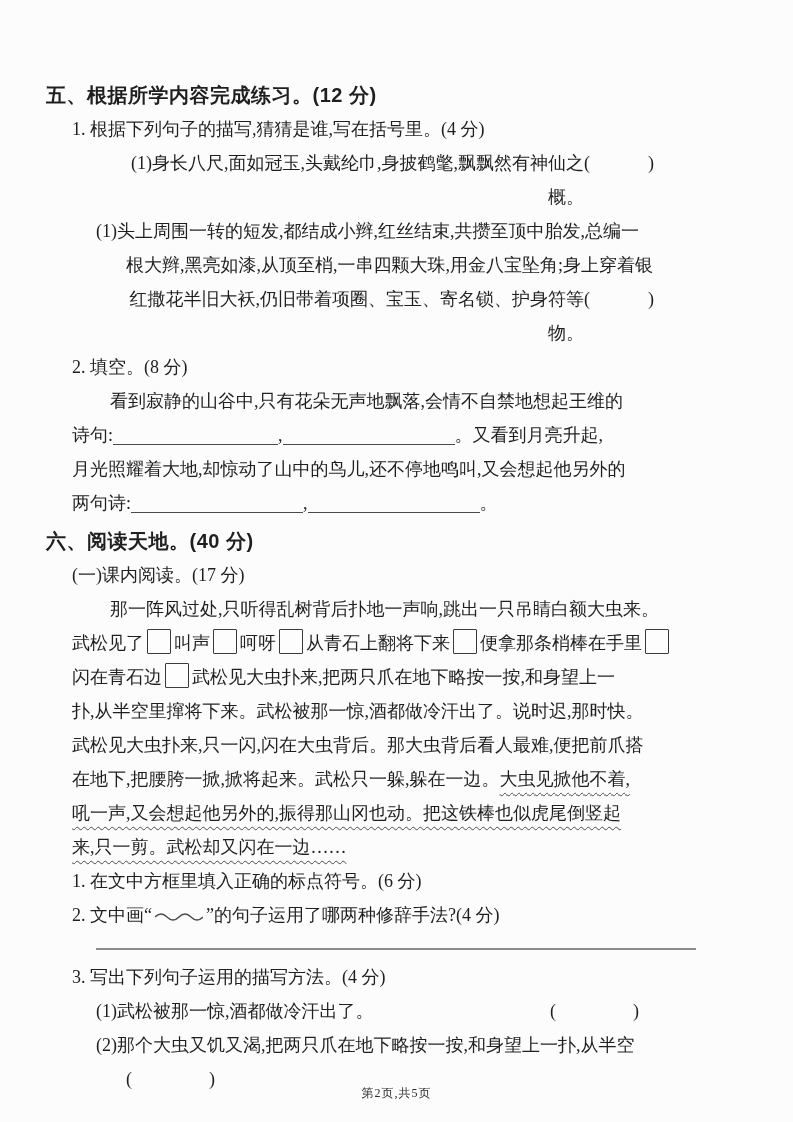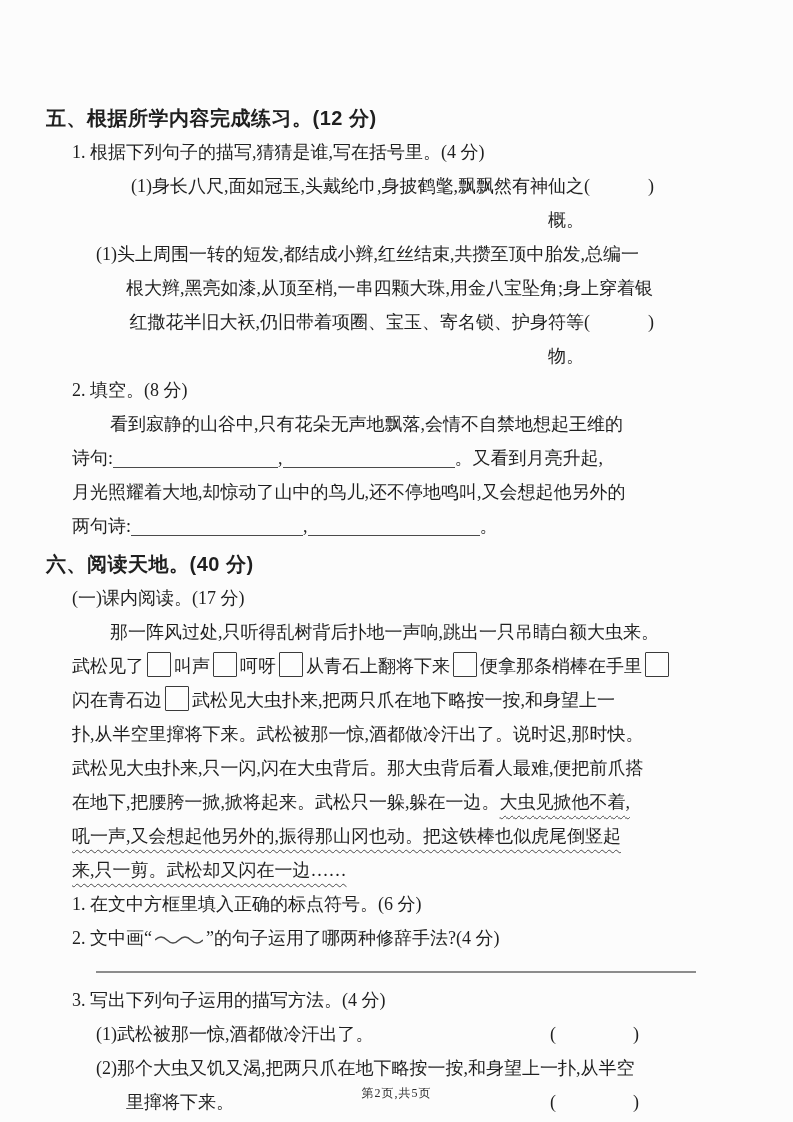--- a/index.html
+++ b/index.html
@@ -7,21 +7,21 @@
   .page {
     width: 793px; height: 1122px; margin: 0 auto; position: relative;
     background: #fcfcfc; color: #1f1f1f; overflow: hidden;
     font-family: "Liberation Serif", "DejaVu Serif", serif;
     font-size: 18px;
     padding: 78px 58px 0 46px;
   }
   .ln { line-height: 34px; min-height: 34px; }
   .h-main {
     font-family: "Liberation Sans", "DejaVu Sans", sans-serif;
-    font-weight: 700; font-size: 20px; letter-spacing: 0.5px; margin-top: 23px;
+    font-weight: 700; font-size: 20px; letter-spacing: 0.5px;
   }
   .ind1 { padding-left: 26px; }
   .ind2 { padding-left: 50px; }
   .ind3 { padding-left: 80px; }
   .indent2em { text-indent: 38px; }
   .flexline { display: flex; justify-content: space-between; align-items: baseline; text-align: right; }
   .pr80 { padding-right: 80px; }
   .pr95 { padding-right: 95px; gap: 32px; }
   .paren { letter-spacing: 1px; white-space: pre; }
   .punct-box {
@@ -124,19 +124,18 @@
   <div class="ln ind1">3. 写出下列句子运用的描写方法。(4 分)</div>
 
   <div class="ln ind2 flexline pr95">
     <span>(1)武松被那一惊,酒都做冷汗出了。</span>
     <span class="paren">(　　　　)</span>
   </div>
 
   <div class="ln ind2">(2)那个大虫又饥又渴,把两只爪在地下略按一按,和身望上一扑,从半空</div>
 
   <div class="ln ind3 flexline pr95">
-    <span>里撺将下来。</span>
     <span class="paren">(　　　　)</span>
   </div>
 
   <div class="footer">第2页,共5页</div>
 
 </div>
 
 </body></html>

